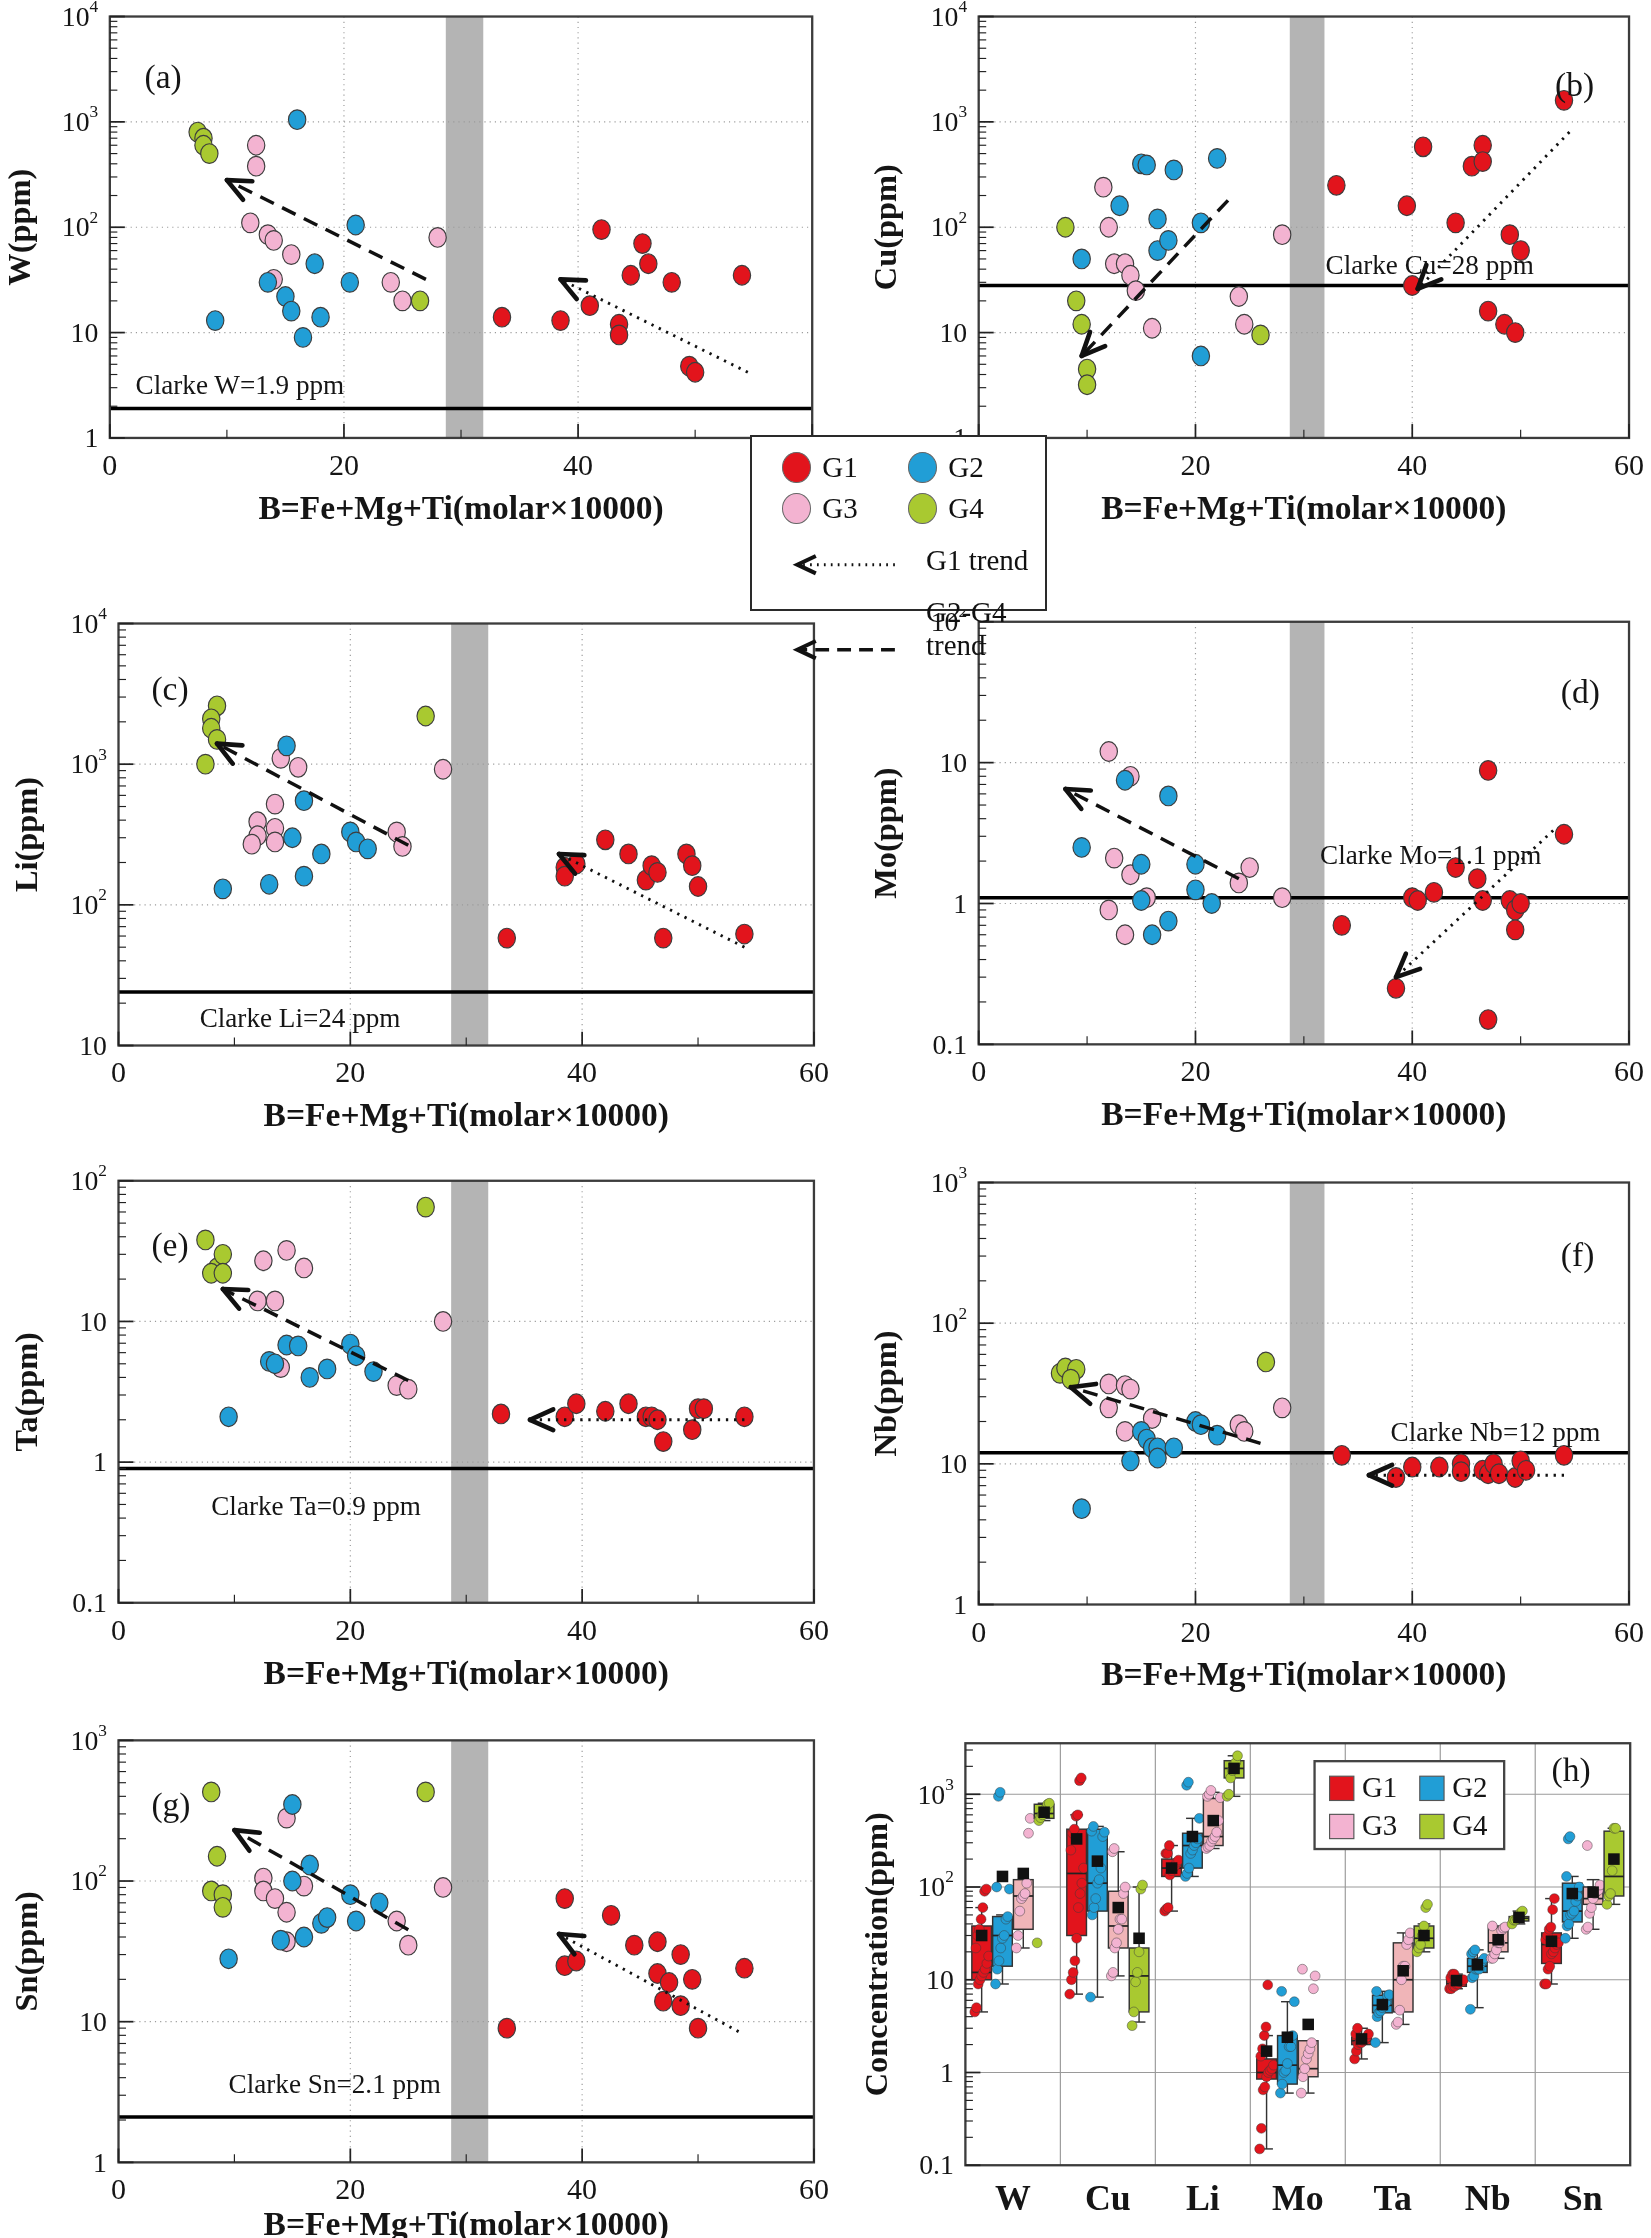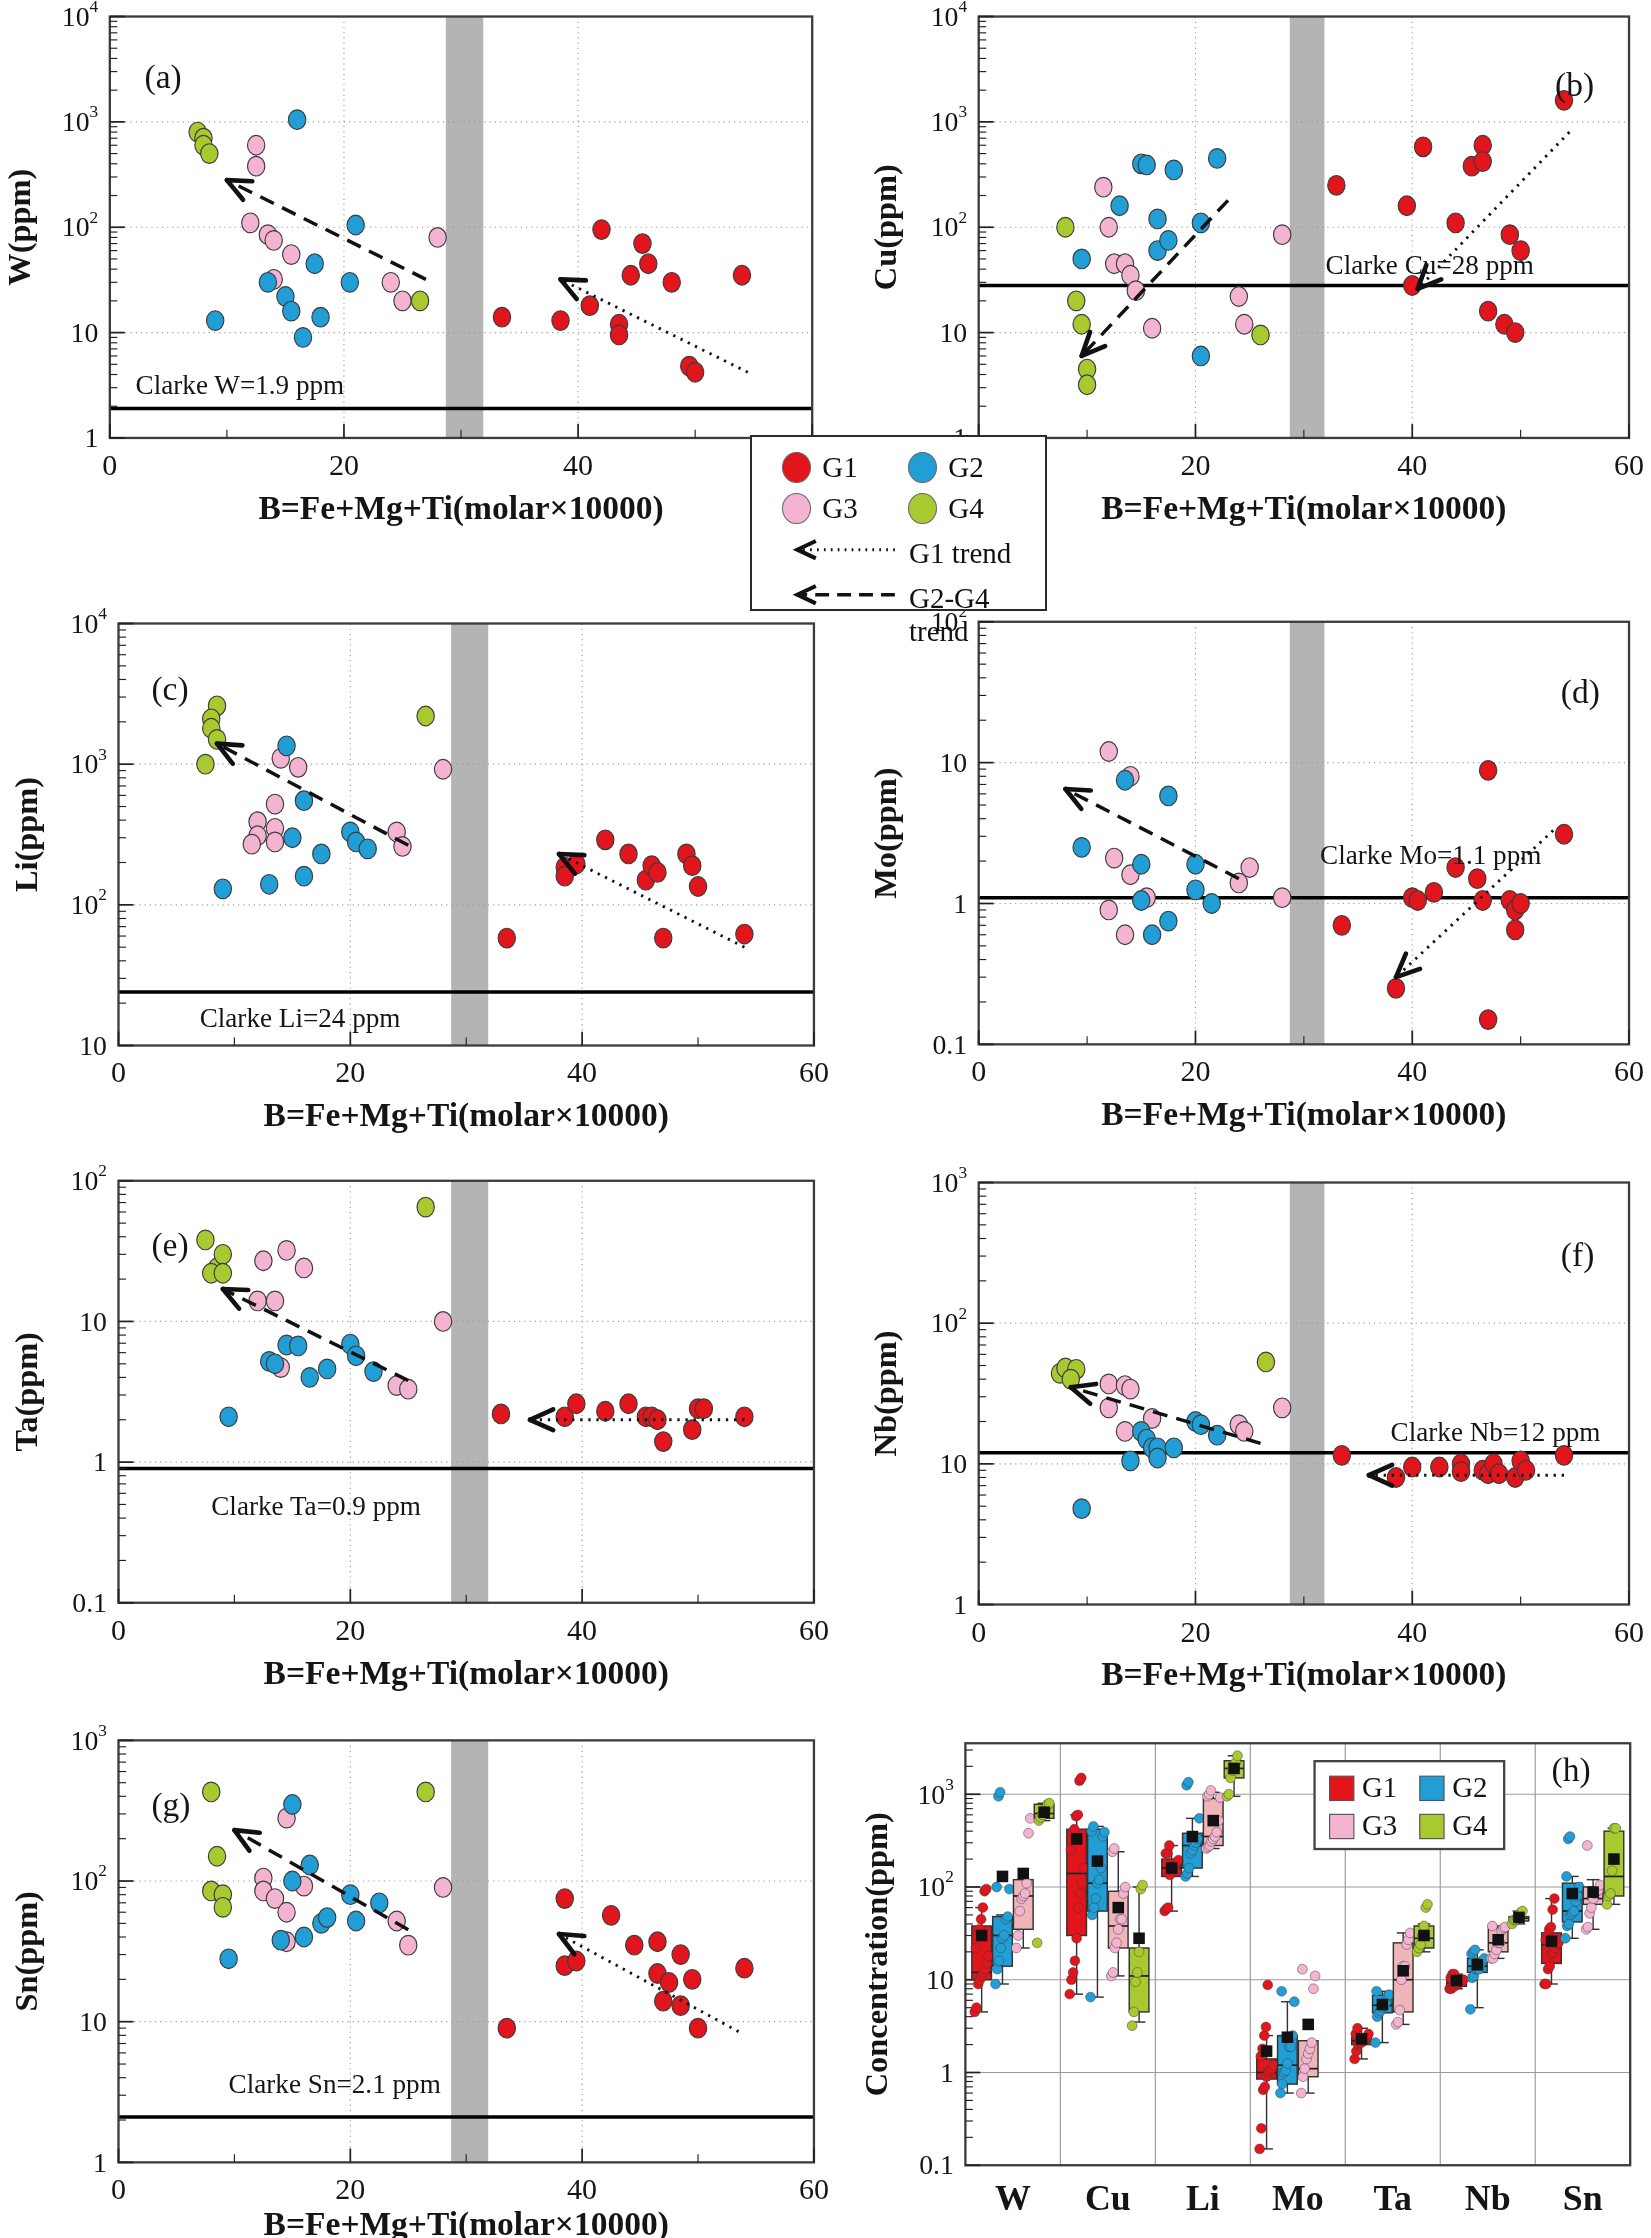--- a/index.html
+++ b/index.html
@@ -5,21 +5,21 @@
   html,body{margin:0;padding:0;background:#fff;}
   .page{position:relative;width:1651px;height:2239px;background:#ffffff;overflow:hidden;
         font-family:"Liberation Serif","DejaVu Serif",serif;}
   #fig-canvas{position:absolute;left:0;top:0;}
   .legend-main{position:absolute;left:750px;top:435px;width:297px;height:176px;
     background:#fff;border:2.3px solid #2a2a2a;box-sizing:border-box;z-index:5;
     padding:14px 0 0 30px;font-size:29px;color:#111;}
   .lg-grid{display:grid;grid-template-columns:126px auto;row-gap:8px;}
   .lg-item{display:flex;align-items:center;gap:11.6px;}
   .dot{width:26.6px;height:29px;border-radius:50%;border:1.2px solid #666;display:inline-block;}
-  .lg-trend{display:flex;align-items:flex-start;gap:8px;margin-top:12px;}
+  .lg-trend{display:flex;align-items:flex-end;gap:25px;margin-top:19px;}
   .trend-arrow{width:119px;height:25.4px;flex:0 0 auto;}
   .tl-dotted{stroke:#111;stroke-width:5;stroke-dasharray:3 9;}
   .tl-dashed{stroke:#111;stroke-width:6;stroke-dasharray:24 14;}
   .tl-head{fill:none;stroke:#111;stroke-width:7;}
   text{font-family:"Liberation Serif","DejaVu Serif",serif;}
 </style>
 </head>
 <body>
 
 <div class="page">

